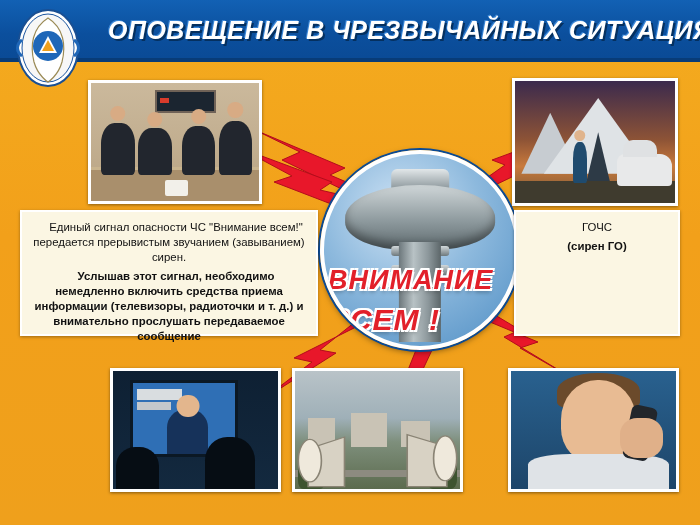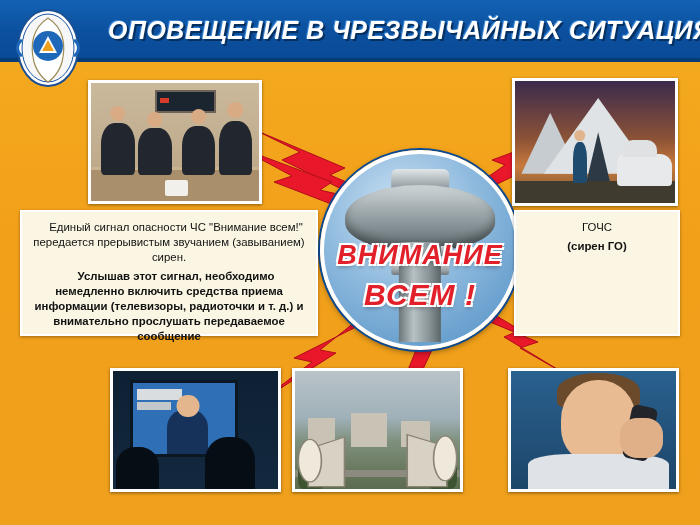--- a/index.html
+++ b/index.html
@@ -159,23 +159,22 @@
   }
   .siren-ring {
     position:absolute; left:50%; transform:translateX(-50%);
     width: 30%; height: 5%;
     background: linear-gradient(180deg,#d2d9db,#6e797d);
     border-radius: 3px;
   }
   .attention-plate {
     position: absolute;
     left: 4px;
-    top: 87px;
+    top: 112px;
     width: 184px;
-    text-align: center;
   }
   .attention-line {
     font-family: "Liberation Sans", sans-serif;
     font-weight: bold;
     font-style: italic;
     color: #e2202a;
     text-shadow:
       2px 2px 0 #ffffff,
       -2px -2px 0 #ffffff,
       2px -2px 0 #ffffff,

